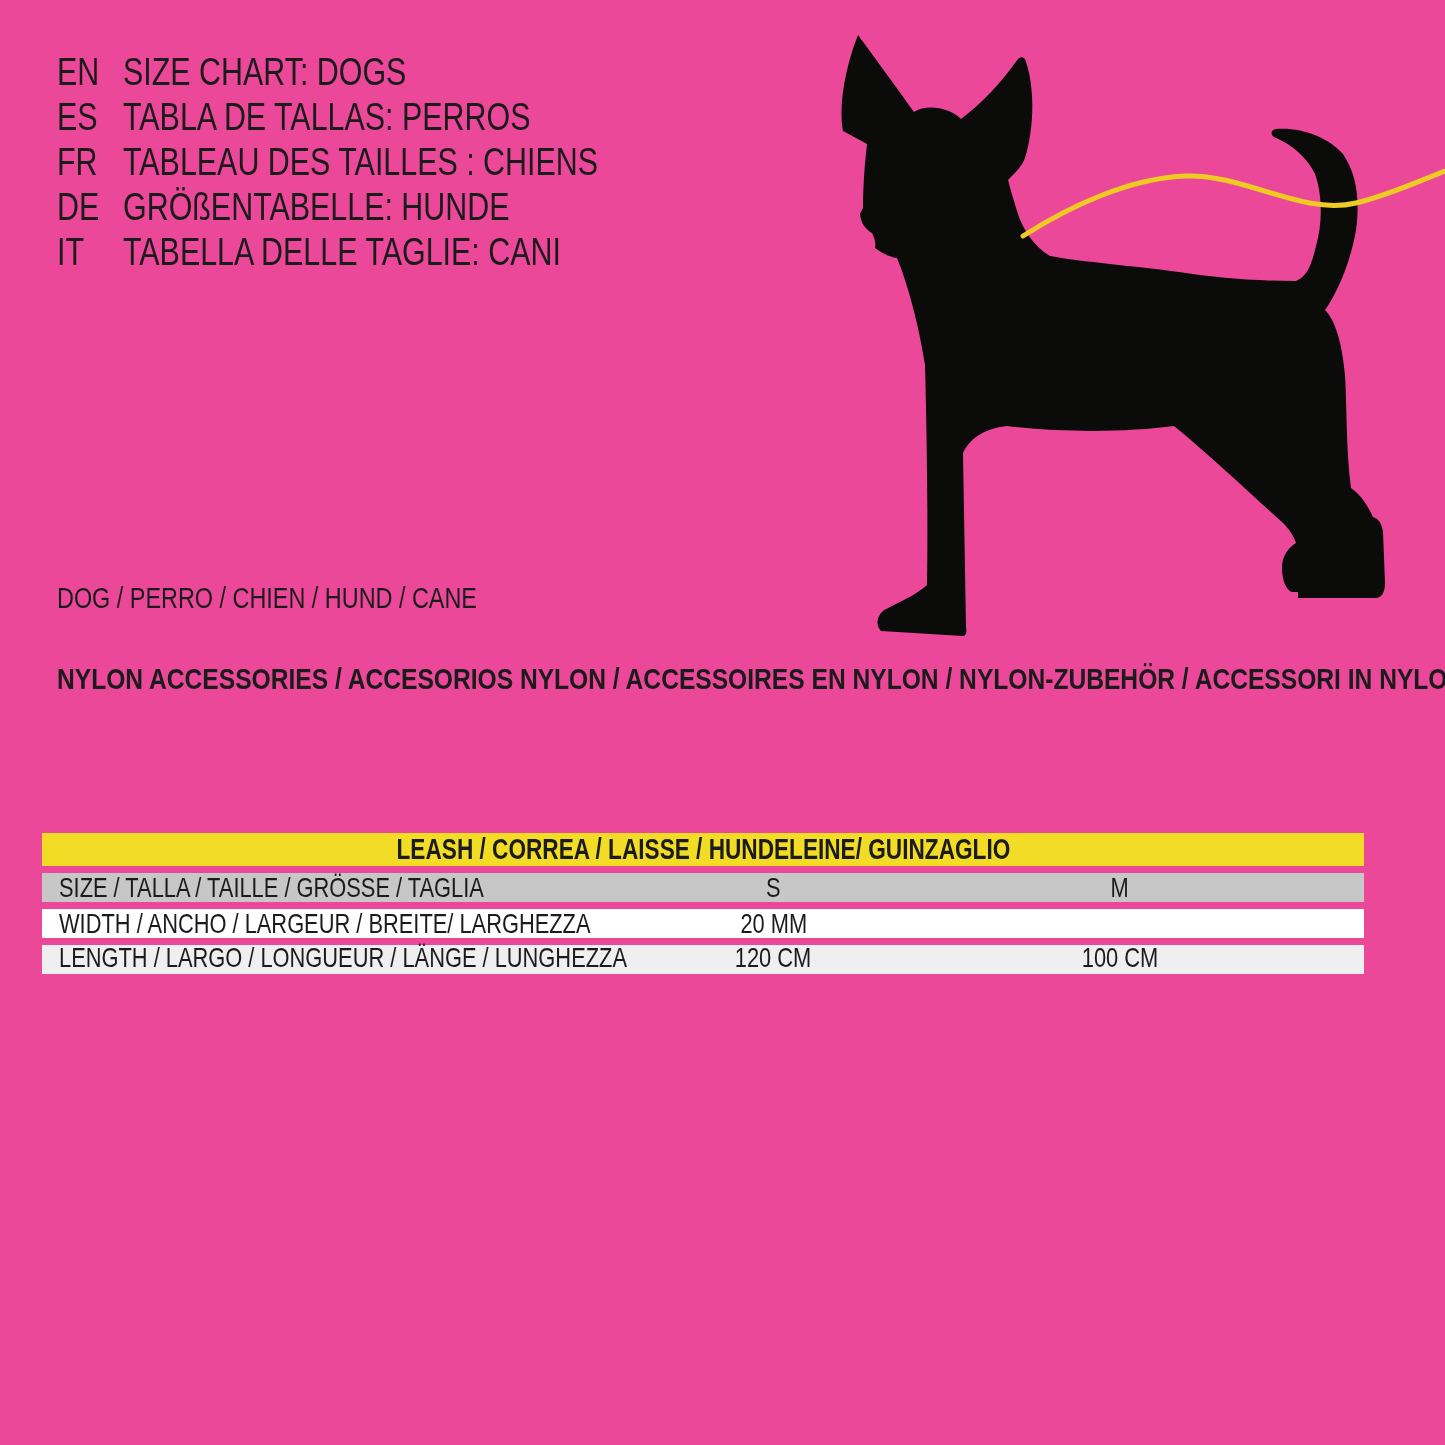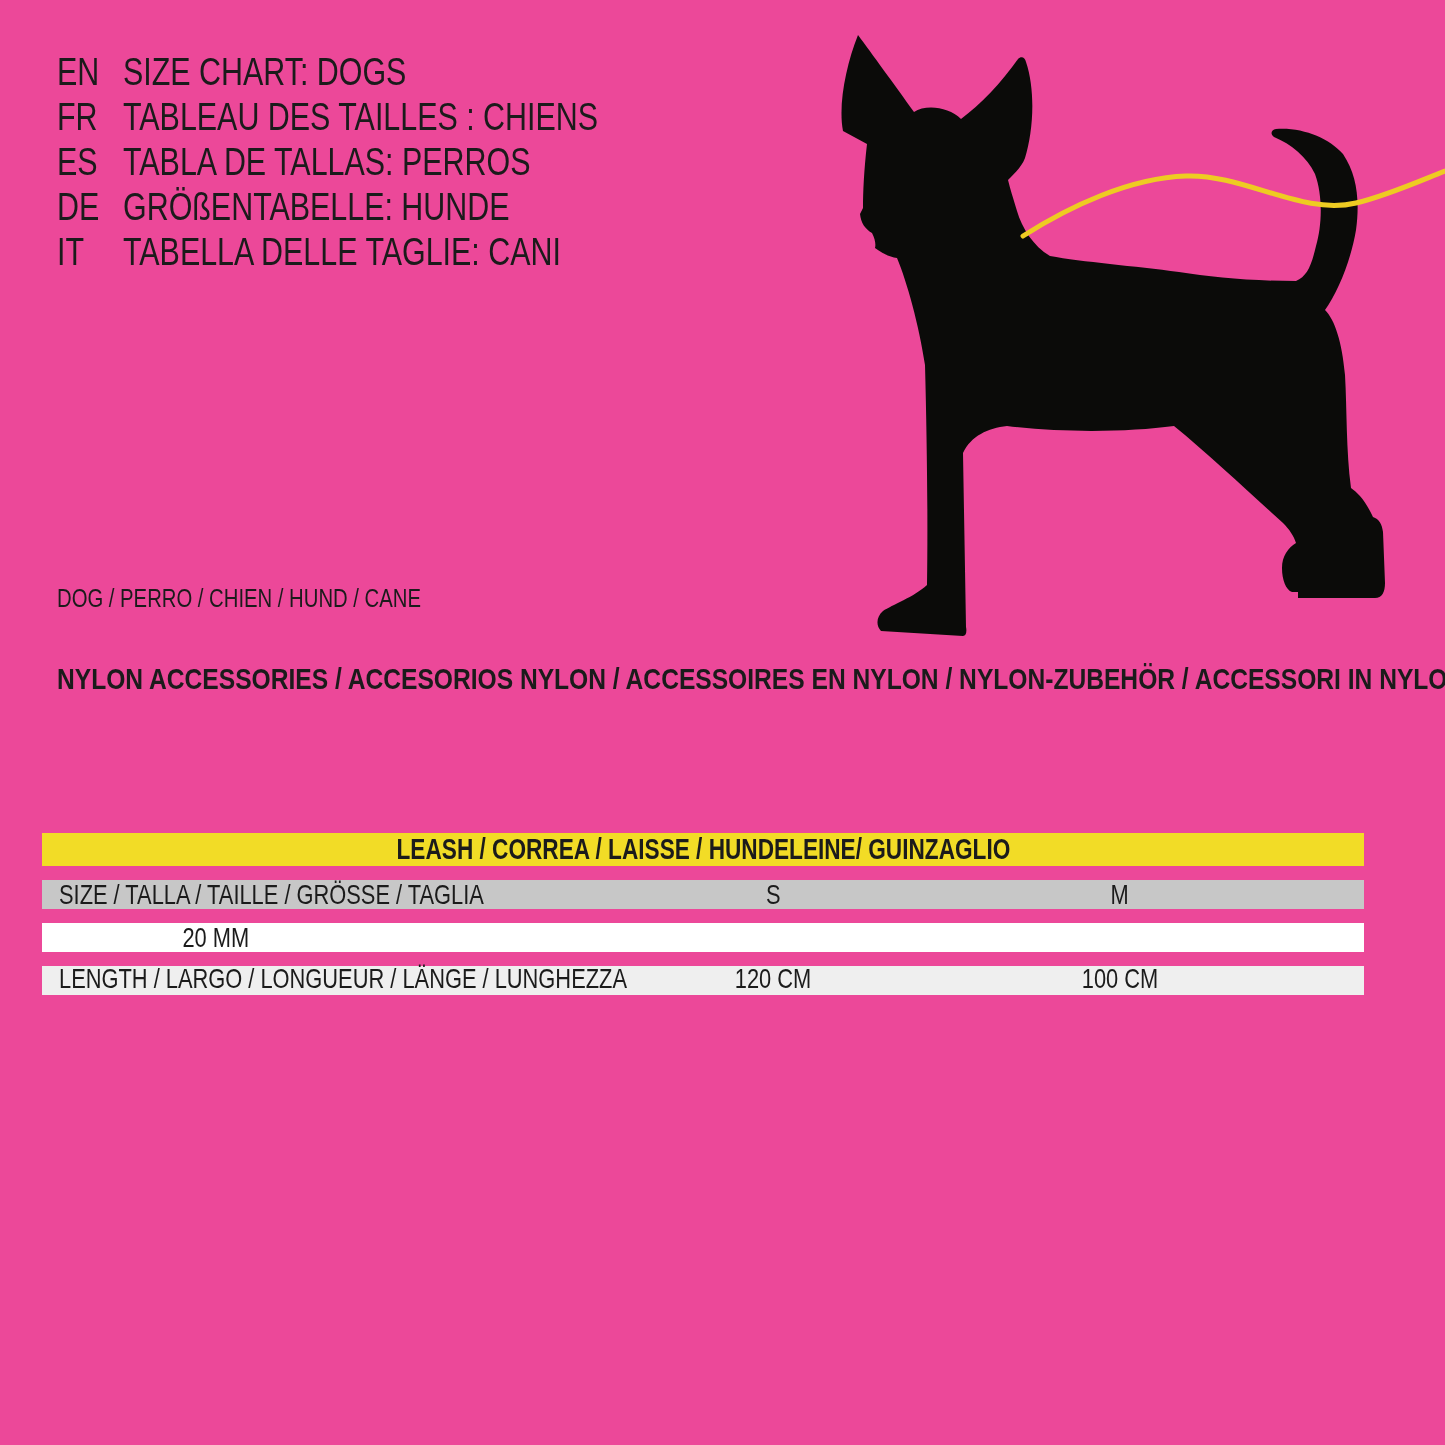--- a/index.html
+++ b/index.html
@@ -14,49 +14,49 @@
 
   
   .lang-block{position:absolute;left:57px;top:49px;}
   .lang-row{display:flex;height:45px;line-height:45px;font-size:39px;}
   .lang-code{width:66px;flex:0 0 66px;}
 
   
   .dog-figure{position:absolute;left:830px;top:20px;width:615px;height:620px;}
 
   
-  .dog-caption{position:absolute;left:57px;top:581px;font-size:26px;line-height:34px;}
+  .dog-caption{position:absolute;left:57px;top:581px;font-size:30px;line-height:34px;}
   .category-line{position:absolute;left:57px;top:662px;font-size:30px;line-height:34px;font-weight:bold;}
 
   
   .size-table{position:absolute;left:42px;top:833px;width:1322px;font-size:28px;}
   .thead{height:33px;display:flex;align-items:center;justify-content:center;font-size:29px;font-weight:bold;}
-  .trow{height:29px;margin-top:14px;display:flex;align-items:center;}
+  .trow{height:29px;margin-top:7px;display:flex;align-items:center;}
   .tlabel{width:541px;flex:0 0 541px;padding-left:17px;box-sizing:content-box;overflow:visible;}
   .tcell-s{width:346px;flex:0 0 346px;text-align:center;}
   .tcell-m{width:348px;flex:0 0 348px;text-align:center;}
   .tspacer{flex:1;}
 </style>
 </head>
 <body>
 
 <div class="canvas">
 
   <div class="lang-block">
     <div class="lang-row">
       <span class="lang-code"><span class="cn">EN</span></span>
       <span class="cn">SIZE CHART: DOGS</span>
     </div>
     <div class="lang-row">
+      <span class="lang-code"><span class="cn">ES</span></span>
+      <span class="cn">TABLA DE TALLAS: PERROS</span>
+    </div>
+    <div class="lang-row">
       <span class="lang-code"><span class="cn">FR</span></span>
       <span class="cn">TABLEAU DES TAILLES : CHIENS</span>
-    </div>
-    <div class="lang-row">
-      <span class="lang-code"><span class="cn">ES</span></span>
-      <span class="cn">TABLA DE TALLAS: PERROS</span>
     </div>
     <div class="lang-row">
       <span class="lang-code"><span class="cn">DE</span></span>
       <span class="cn">GRÖßENTABELLE: HUNDE</span>
     </div>
     <div class="lang-row">
       <span class="lang-code"><span class="cn">IT</span></span>
       <span class="cn">TABELLA DELLE TAGLIE: CANI</span>
     </div>
   </div>
@@ -130,20 +130,21 @@
     </div>
 
     <div class="trow" style="background: rgb(199, 199, 199);">
       <div class="tlabel"><span class="cn">SIZE / TALLA / TAILLE / GRÖSSE / TAGLIA</span></div>
       <div class="tcell-s"><span class="cnc">S</span></div>
       <div class="tcell-m"><span class="cnc">M</span></div>
       <div class="tspacer"></div>
     </div>
 
     <div class="trow" style="background: rgb(255, 255, 255);">
+      <div class="tlabel"><span class="cn">WIDTH / ANCHO / LARGEUR / BREITE/ LARGHEZZA</span></div>
       <div class="tcell-m"><span class="cnc">20 MM</span></div>
       <div class="tspacer"></div>
     </div>
 
     <div class="trow" style="background: rgb(239, 239, 239); align-items: flex-end;">
       <div class="tlabel"><span class="cn">LENGTH / LARGO / LONGUEUR / LÄNGE / LUNGHEZZA</span></div>
       <div class="tcell-s"><span class="cnc">120 CM</span></div>
       <div class="tcell-m"><span class="cnc">100 CM</span></div>
       <div class="tspacer"></div>
     </div>

